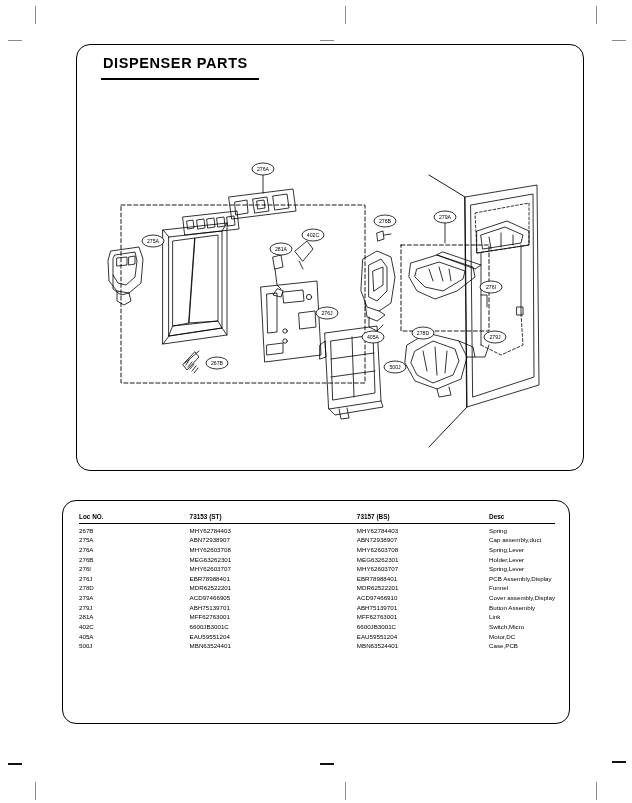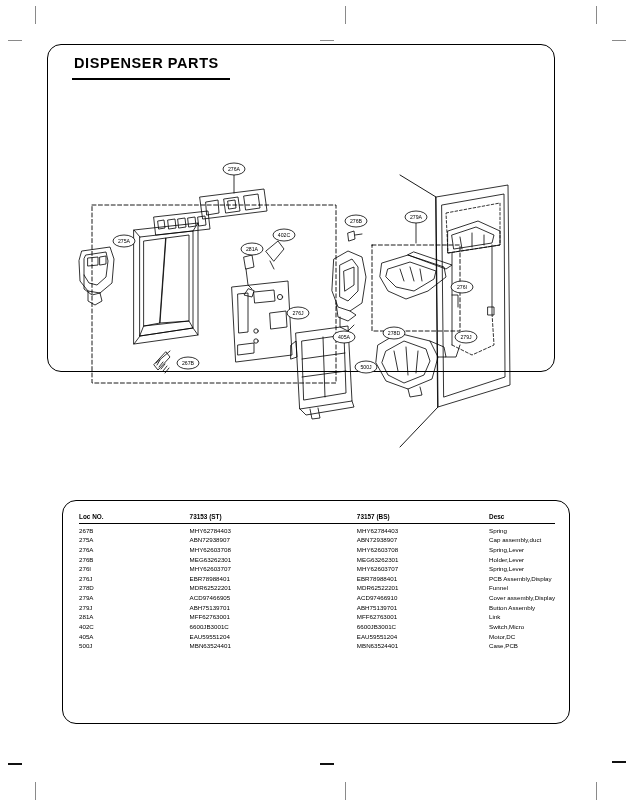--- a/index.html
+++ b/index.html
@@ -32,24 +32,24 @@
 
   
   .panel {
     position: absolute;
     border: 1.6px solid #000;
     border-radius: 14px;
     background: #fff;
     box-sizing: border-box;
   }
   #diagram-panel {
-    left: 47px;
+    left: 76px;
     top: 44px;
     width: 508px;
-    height: 328px;
+    height: 427px;
   }
   #table-panel {
     left: 62px;
     top: 500px;
     width: 508px;
     height: 224px;
   }
 
   
   .page-title {

